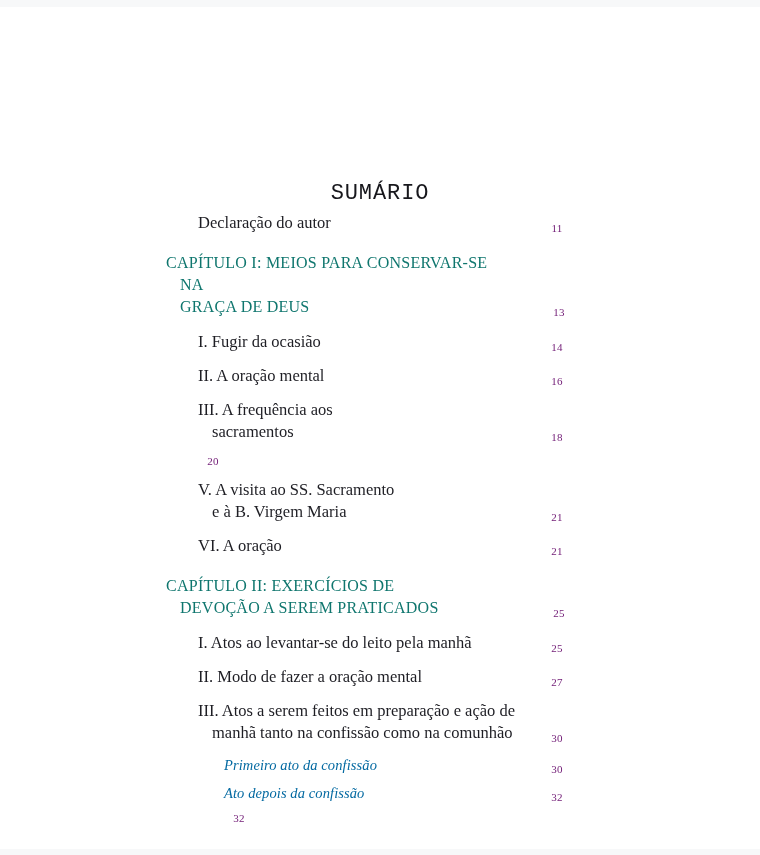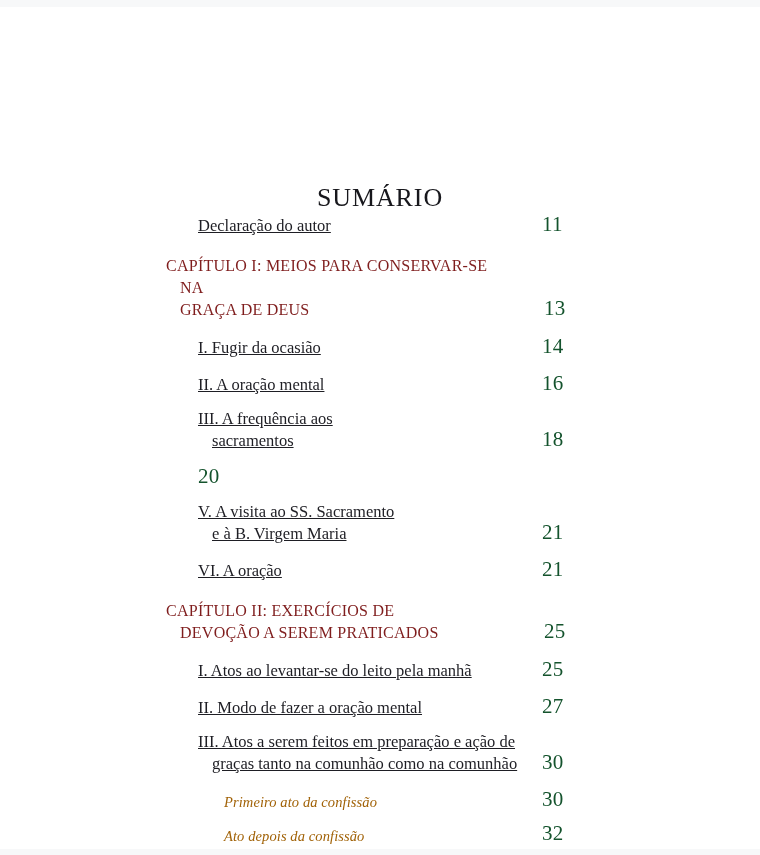--- a/index.html
+++ b/index.html
@@ -36,24 +36,25 @@
     height: 842px;
     background: #ffffff;
   }
 
   .toc-title {
     position: absolute;
     top: 159px;
     left: 0;
     width: 760px;
     text-align: center;
-    font-size: 26px;
+    font-size: 22px;
     letter-spacing: 0.9px;
     color: #17171c;
     font-weight: 400;
+    font-family: Liberation Mono, monospace;
   }
 
   .toc {
     position: absolute;
     top: 205px;
     left: 166px;
     width: 410px;
   }
 
   .entry {
@@ -66,71 +67,70 @@
   .entry-text {
     line-height: 1.33;
     white-space: pre-line;
     flex: 0 1 auto;
     padding-right: 10px;
   }
 
   .entry-page {
     flex: 0 0 auto;
     width: 30px;
-    text-align: left;
-    font-size: 21px;
-    color: #14532d;
+    text-align: center;
+    font-size: 11px;
+    color: #701a75;
     letter-spacing: 0.2px;
   }
 
   
   .entry.level-section {
     margin-left: 32px;
     margin-bottom: 12px;
   }
   .entry.level-section .entry-text {
     font-size: 16.5px;
     color: #1e1e24;
     text-indent: 0;
     padding-left: 0;
-    text-decoration: underline;
   }
   .entry.level-section .entry-page { margin-right: 4px; }
 
   
   .entry.level-section .entry-text {
     padding-left: 14px;
     text-indent: -14px;
   }
 
   
   .entry.level-chapter {
     margin-left: 0;
     margin-top: 18px;
     margin-bottom: 13px;
   }
   .entry.level-chapter .entry-text {
     font-size: 16px;
     letter-spacing: 0.25px;
-    color: #7f1d1d;
+    color: #0f766e;
     padding-left: 14px;
     text-indent: -14px;
     line-height: 1.38;
   }
   .entry.level-chapter .entry-page { margin-right: 2px; margin-left: 36px; }
 
   
   .entry.level-sub {
     margin-left: 58px;
     margin-bottom: 9px;
   }
   .entry.level-sub .entry-text {
     font-size: 14.5px;
     font-style: italic;
-    color: #a16207;
+    color: #0369a1;
     letter-spacing: 0.1px;
   }
   .entry.level-sub .entry-page {
     margin-right: 4px;
     font-style: normal;
   }
 
   
   .toc > .entry:first-child { margin-top: 0; }
 </style>
@@ -186,21 +186,21 @@
       <div class="entry level-section">
         <span class="entry-text">I. Atos ao levantar-se do leito pela manhã</span>
         <span class="entry-page">25</span>
       </div>
       <div class="entry level-section">
         <span class="entry-text">II. Modo de fazer a oração mental</span>
         <span class="entry-page">27</span>
       </div>
       <div class="entry level-section">
         <span class="entry-text">III. Atos a serem feitos em preparação e ação de
-graças tanto na comunhão como na comunhão</span>
+manhã tanto na confissão como na comunhão</span>
         <span class="entry-page">30</span>
       </div>
       <div class="entry level-sub">
         <span class="entry-text">Primeiro ato da confissão</span>
         <span class="entry-page">30</span>
       </div>
       <div class="entry level-sub">
         <span class="entry-text">Ato depois da confissão</span>
         <span class="entry-page">32</span>
       </div>

